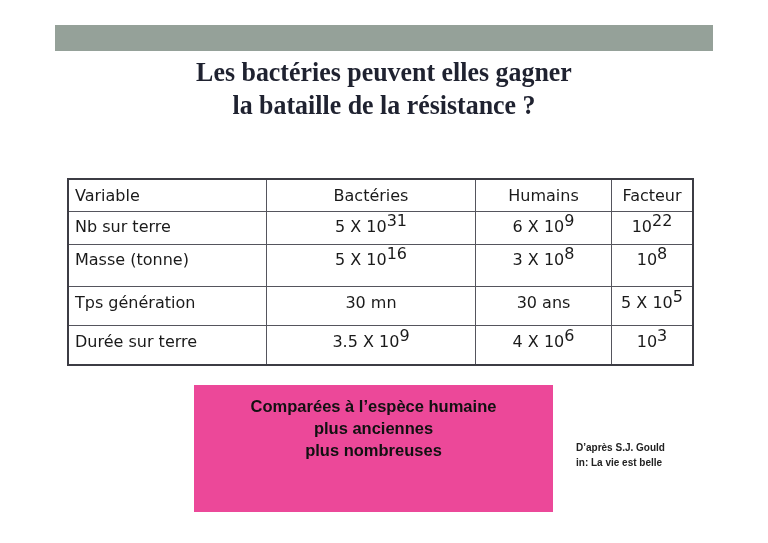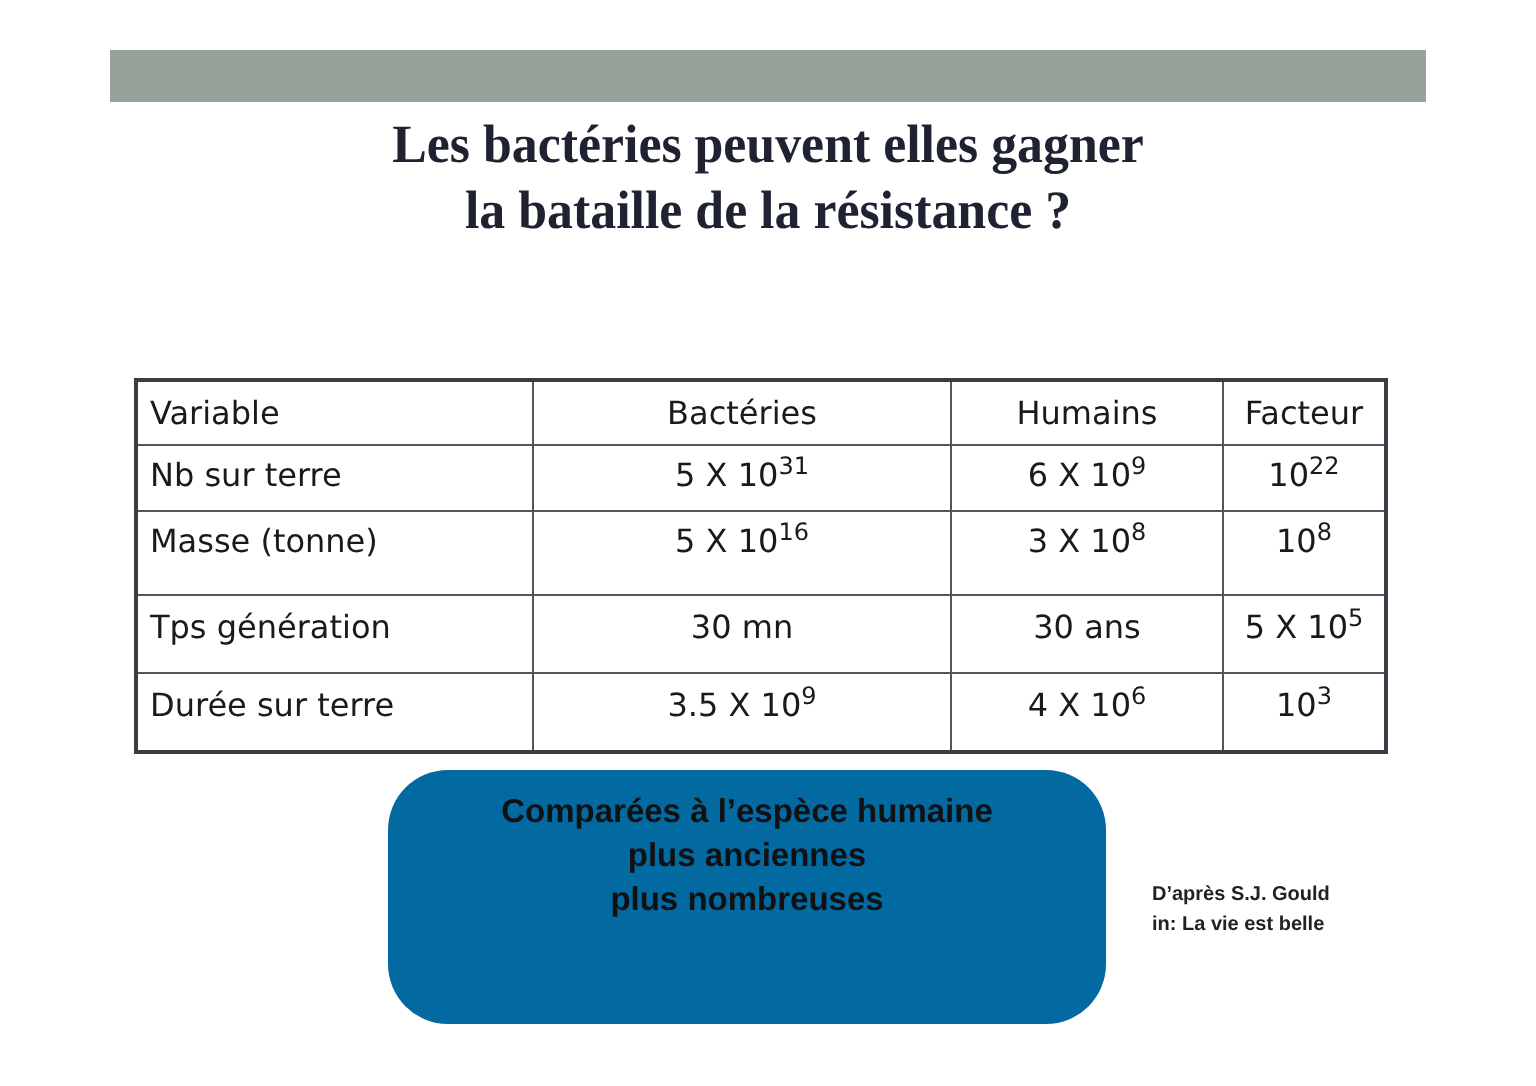--- a/index.html
+++ b/index.html
@@ -13,48 +13,48 @@
       background: #95a199;
     }
     .title {
       position: absolute; left: 0; top: 56px; width: 768px;
       text-align: center;
       font-family: "Liberation Serif", serif; font-weight: bold;
       font-size: 27px; line-height: 33px; color: #1f2230;
       transform: scaleX(0.96);
     }
     table.data {
-      position: absolute; left: 67px; top: 189px;
+      position: absolute; left: 67px; top: 178px;
       width: 627px; border-collapse: collapse;
       border: 2px solid #3c3c44;
       font-family: "DejaVu Sans", sans-serif; font-size: 16px; color: #1a1a1a;
     }
     table.data td {
       border: 1.5px solid #55555d;
       padding: 0 6px;
       vertical-align: top;
     }
     table.data td.c { text-align: center; }
     table.data tr td:first-child { border-left: 2px solid #3c3c44; }
-    table.data td sup { font-size: 12px; vertical-align: 6px; line-height: 0; }
+    table.data td sup { font-size: 16px; vertical-align: 6px; line-height: 0; }
     .r0 td { height: 31px; line-height: 31px; border-top-color: #a0a0a0; }
     .r1 td { height: 32px; line-height: 30px; }
     .r2 td { height: 41px; line-height: 30px; }
     .r3 td { height: 38px; line-height: 32px; }
     .r4 td { height: 38px; line-height: 32px; }
     .c0 { width: 185px; }
     .c1 { width: 196px; margin-top: 36px; }
     .c2 { width: 123px; }
     .bluebox {
       position: absolute; left: 194px; top: 385px; width: 359px; height: 127px;
-      background: #0369a1;
+      background: #ec4899;
       text-align: center;
       font-family: "Liberation Sans", sans-serif; font-weight: bold;
       font-size: 16.5px; line-height: 22px; color: #111111;
-      padding-top: 10px; box-sizing: border-box; border-radius: 30px;
+      padding-top: 10px; box-sizing: border-box;
     }
     .bluebox div { white-space: nowrap; }
     .credit {
       position: absolute; left: 576px; top: 440px;
       font-family: Liberation Sans, sans-serif; font-weight: bold;
       font-size: 10px; line-height: 15px; color: #222222;
     }
   </style>
 </head>
 <body>

